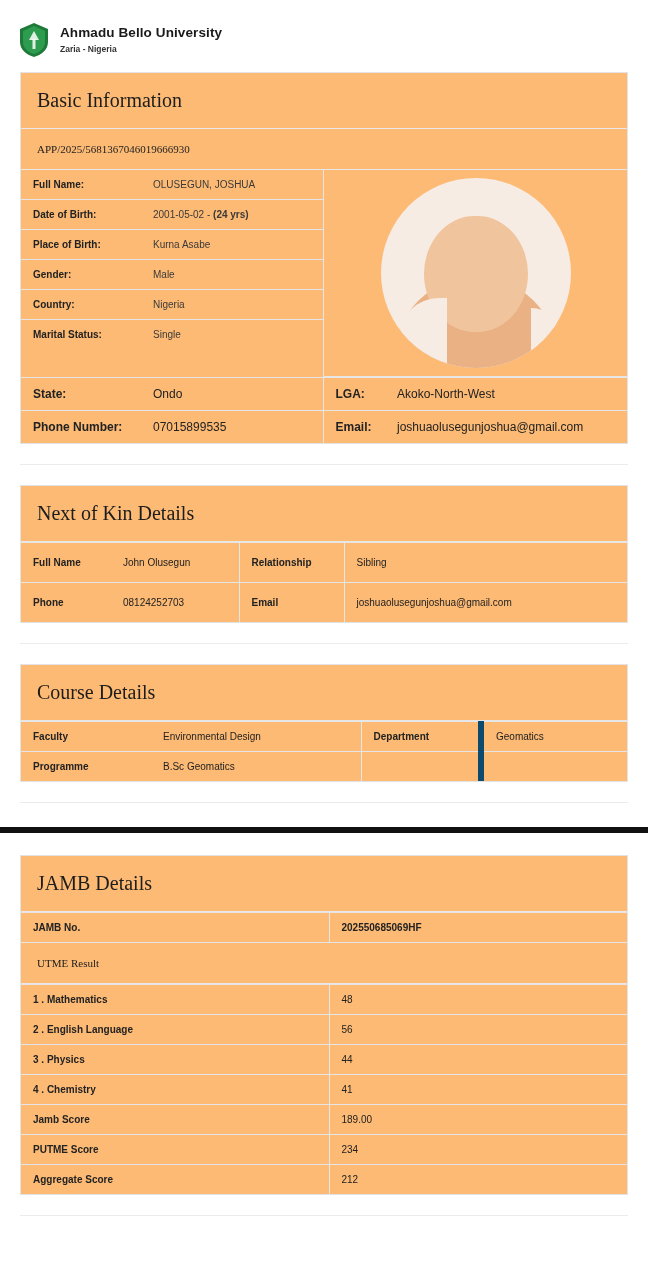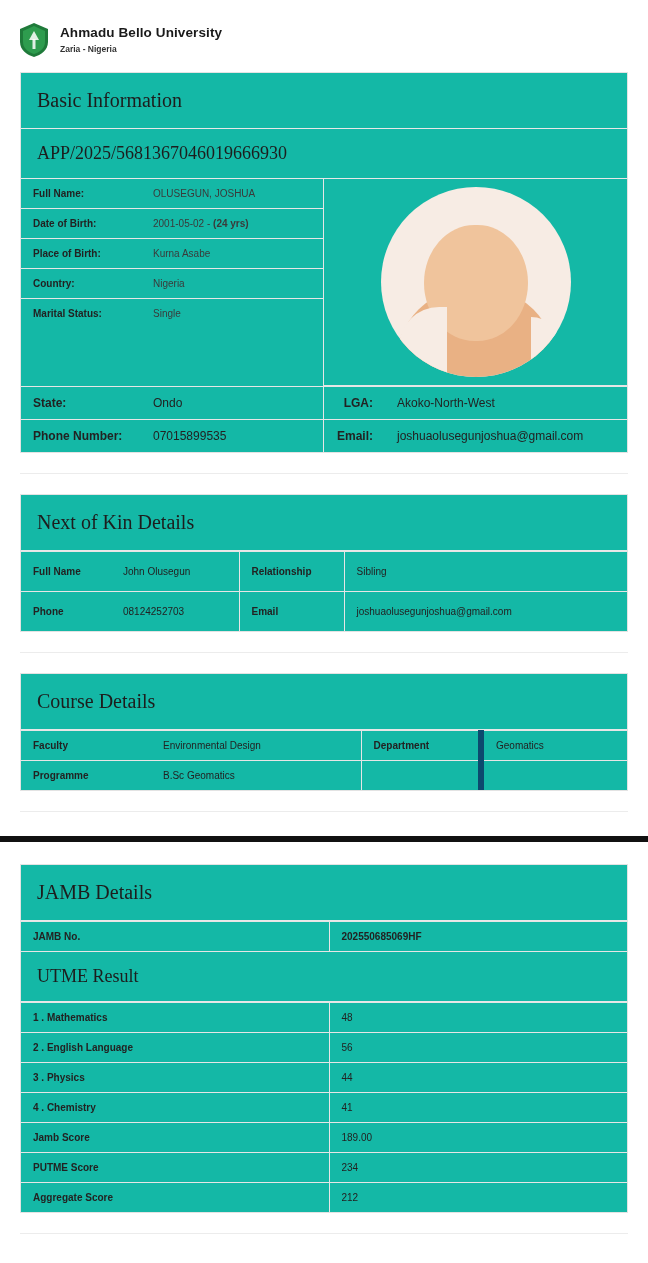--- a/index.html
+++ b/index.html
@@ -40,33 +40,33 @@
     font-size: 8.5px;
     font-weight: bold;
     color: #333;
     margin-top: 2px;
   }
 
   
   .card {
     margin: 0 20px 0 20px;
     border: 1px solid #e3e3e3;
-    background: #14b8a6;
+    background: #fdba74;
   }
   .sec-title {
     font-family: "Liberation Serif", serif;
     font-size: 20px;
     color: #1d1d1d;
     padding: 16px 0 16px 16px;
     border-bottom: 1px solid #e8e8e8;
     font-weight: normal;
   }
   .sec-sub {
     font-family: "Liberation Serif", serif;
-    font-size: 18px;
+    font-size: 11px;
     color: #1d1d1d;
     padding: 14px 0 14px 16px;
     border-bottom: 1px solid #e8e8e8;
   }
   td.lbl { font-weight: bold; color: #222; }
   td.val { color: #3a3a3a; }
 
   
   .basic-wrap { display: flex; }
   .basic-left { width: 302px; flex: 0 0 302px; }
@@ -134,21 +134,21 @@
   }
 
   
   table.basic-foot { width: 100%; border-collapse: collapse; font-size: 12px; }
   table.basic-foot td {
     border-top: 1px solid #e6e6e6;
     padding: 9px 12px;
   }
   table.basic-foot td.c1 { width: 120px; font-weight: bold; }
   table.basic-foot td.c2 { width: 182px; }
-  table.basic-foot td.c3 { width: 62px; font-weight: bold; border-left: 1px solid #e6e6e6; text-align: right; }
+  table.basic-foot td.c3 { width: 62px; font-weight: bold; border-left: 1px solid #e6e6e6; }
   table.basic-foot td.c4 { }
 
   
   table.kin { width: 100%; border-collapse: collapse; font-size: 10px; }
   table.kin td {
     border-top: 1px solid #e6e6e6;
     padding: 14px 12px;
   }
   table.kin td.k1 { width: 90px; font-weight: bold; }
   table.kin td.k2 { width: 128px; }
@@ -222,20 +222,24 @@
           </tr>
           <tr>
             <td class="lbl">Date of Birth:</td>
             <td class="val"><span>2001-05-02 - </span><b>(24 yrs)</b></td>
           </tr>
           <tr>
             <td class="lbl">Place of Birth:</td>
             <td class="val">Kurna Asabe</td>
           </tr>
           <tr>
+            <td class="lbl">Gender:</td>
+            <td class="val">Male</td>
+          </tr>
+          <tr>
             <td class="lbl">Country:</td>
             <td class="val">Nigeria</td>
           </tr>
           <tr>
             <td class="lbl">Marital Status:</td>
             <td class="val">Single</td>
           </tr>
         </tbody>
           </table>
       </div>

